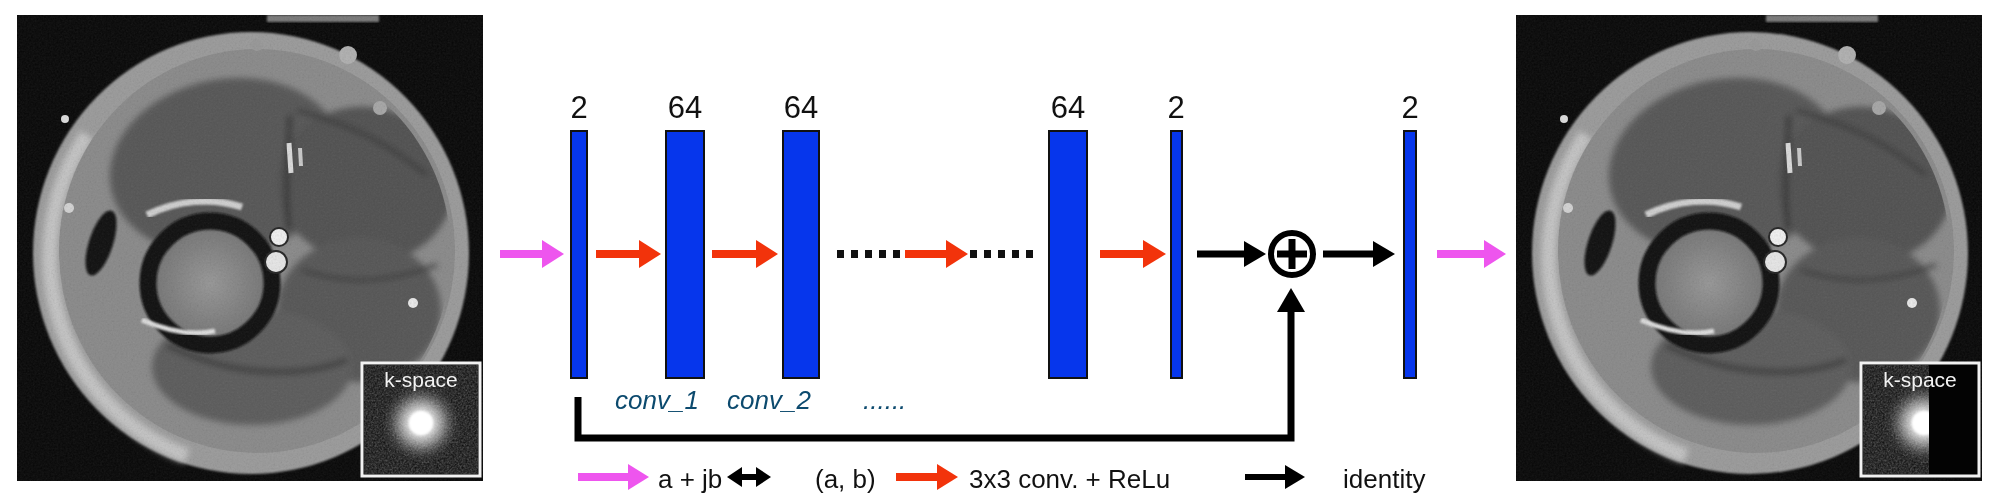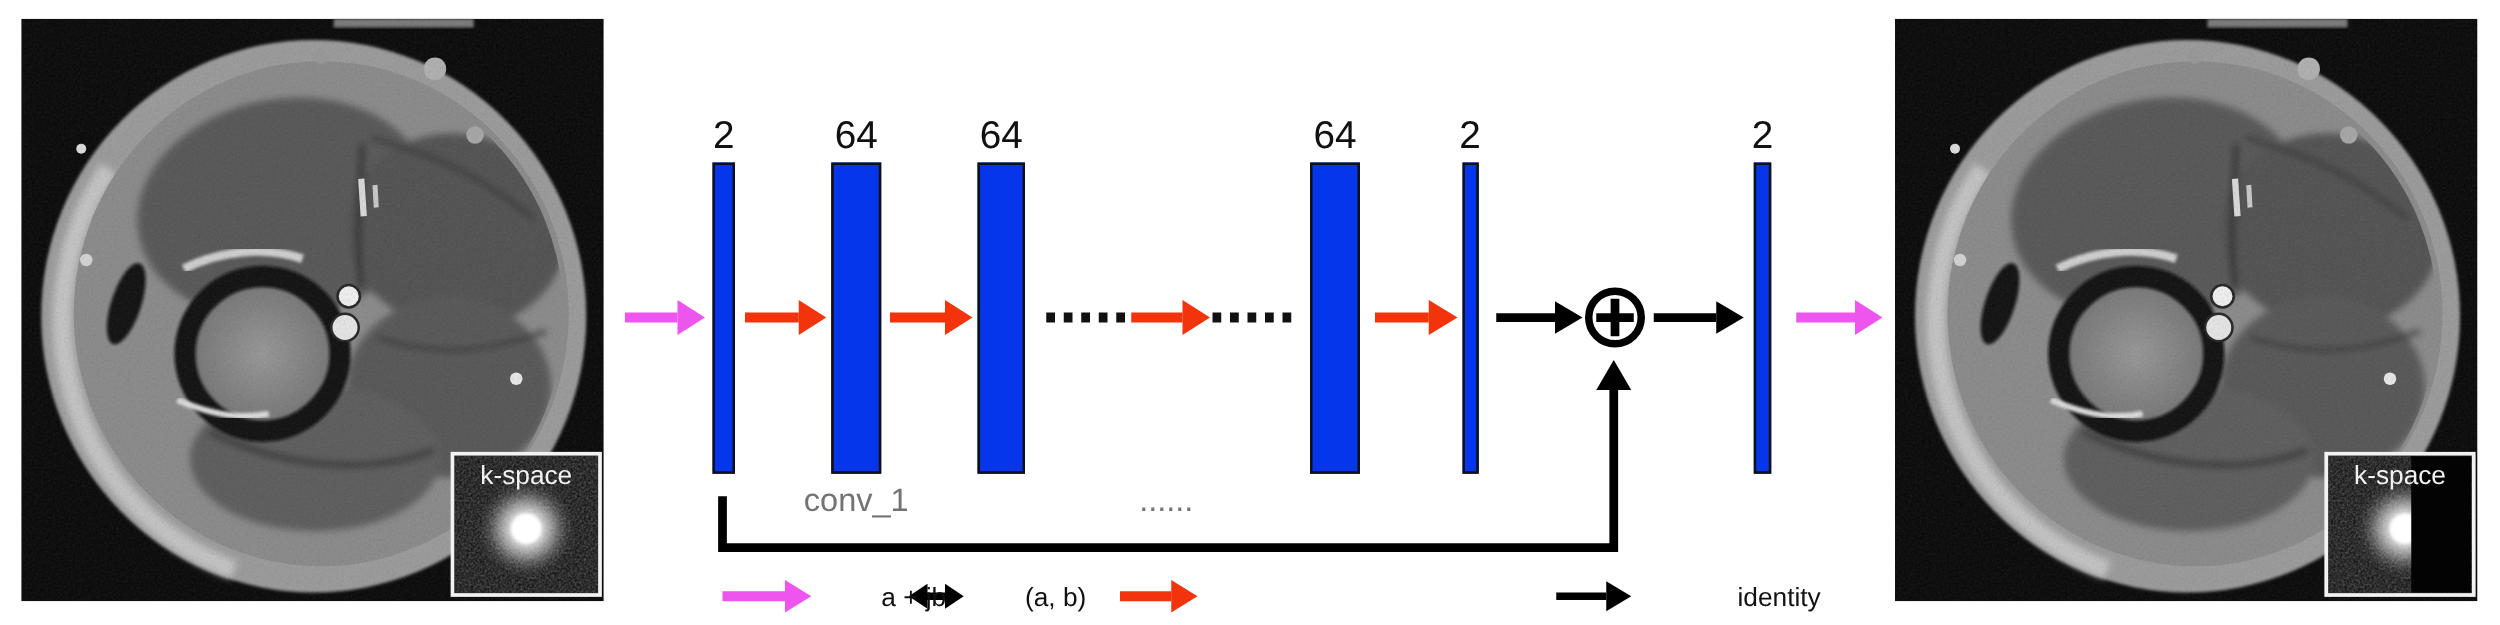--- a/index.html
+++ b/index.html
@@ -1,22 +1,22 @@
 <!DOCTYPE html>
 <html><head>
 <meta charset="utf-8">
 <style>
   html,body{margin:0;padding:0;background:#fff;}
   .fig{position:relative;width:2000px;height:500px;background:#ffffff;overflow:hidden;
        font-family:"Liberation Sans",sans-serif;color:#111;}
   .abs{position:absolute;}
   .bar{position:absolute;top:130px;height:249px;background:#0636ec;border:2px solid #111;box-sizing:border-box;}
   .chlabel{position:absolute;top:92px;width:70px;text-align:center;font-size:31px;line-height:32px;color:#111;}
-  .convlabel{position:absolute;top:385px;width:140px;text-align:center;font-size:26px;line-height:30px;color:#737373;}
-  .legend-text{position:absolute;top:464px;font-size:21px;line-height:30px;white-space:nowrap;color:#111;margin-left:47px;}
+  .convlabel{position:absolute;top:385px;width:140px;text-align:left;font-size:26px;line-height:30px;color:#0c4a6e;font-style:italic;}
+  .legend-text{position:absolute;top:464px;font-size:26px;line-height:30px;white-space:nowrap;color:#111;}
   .nz-screen{mix-blend-mode:screen;opacity:.10;}
   .nz-mult{mix-blend-mode:multiply;opacity:.30;}
   .nz-kspace{mix-blend-mode:screen;opacity:.45;}
   svg text{font-family:"Liberation Sans",sans-serif;}
 </style>
 </head>
 <body>
 
 <svg width="0" height="0" style="position:absolute" aria-hidden="true">
   <defs>
@@ -189,19 +189,21 @@
   <div class="bar" style="left:1403px;width:14px"></div>
 
   <div class="chlabel" style="left:544px">2</div>
   <div class="chlabel" style="left:650px">64</div>
   <div class="chlabel" style="left:766px">64</div>
   <div class="chlabel" style="left:1033px">64</div>
   <div class="chlabel" style="left:1141px">2</div>
   <div class="chlabel" style="left:1375px">2</div>
 
   <div class="convlabel" style="left:615px">conv_1</div>
+  <div class="convlabel" style="left:727px">conv_2</div>
   <div class="convlabel" style="left:863px">......</div>
 
   <div class="legend-text" style="left:658px">a + jb</div>
-  <div class="legend-text" style="left:773px">(a, b)</div>
+  <div class="legend-text" style="left:815px">(a, b)</div>
+  <div class="legend-text" style="left:969px">3x3 conv. + ReLu</div>
   <div class="legend-text" style="left:1343px">identity</div>
 
 </div>
 
 </body></html>

